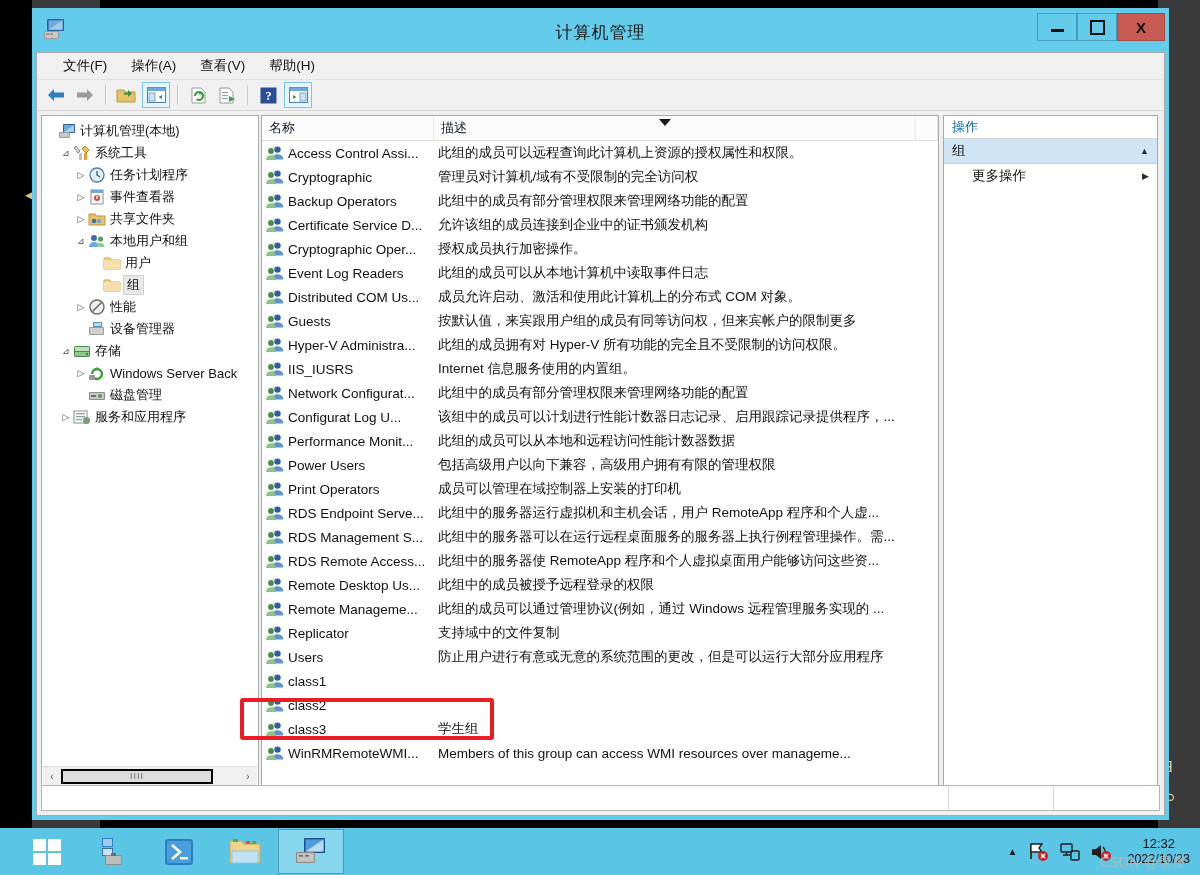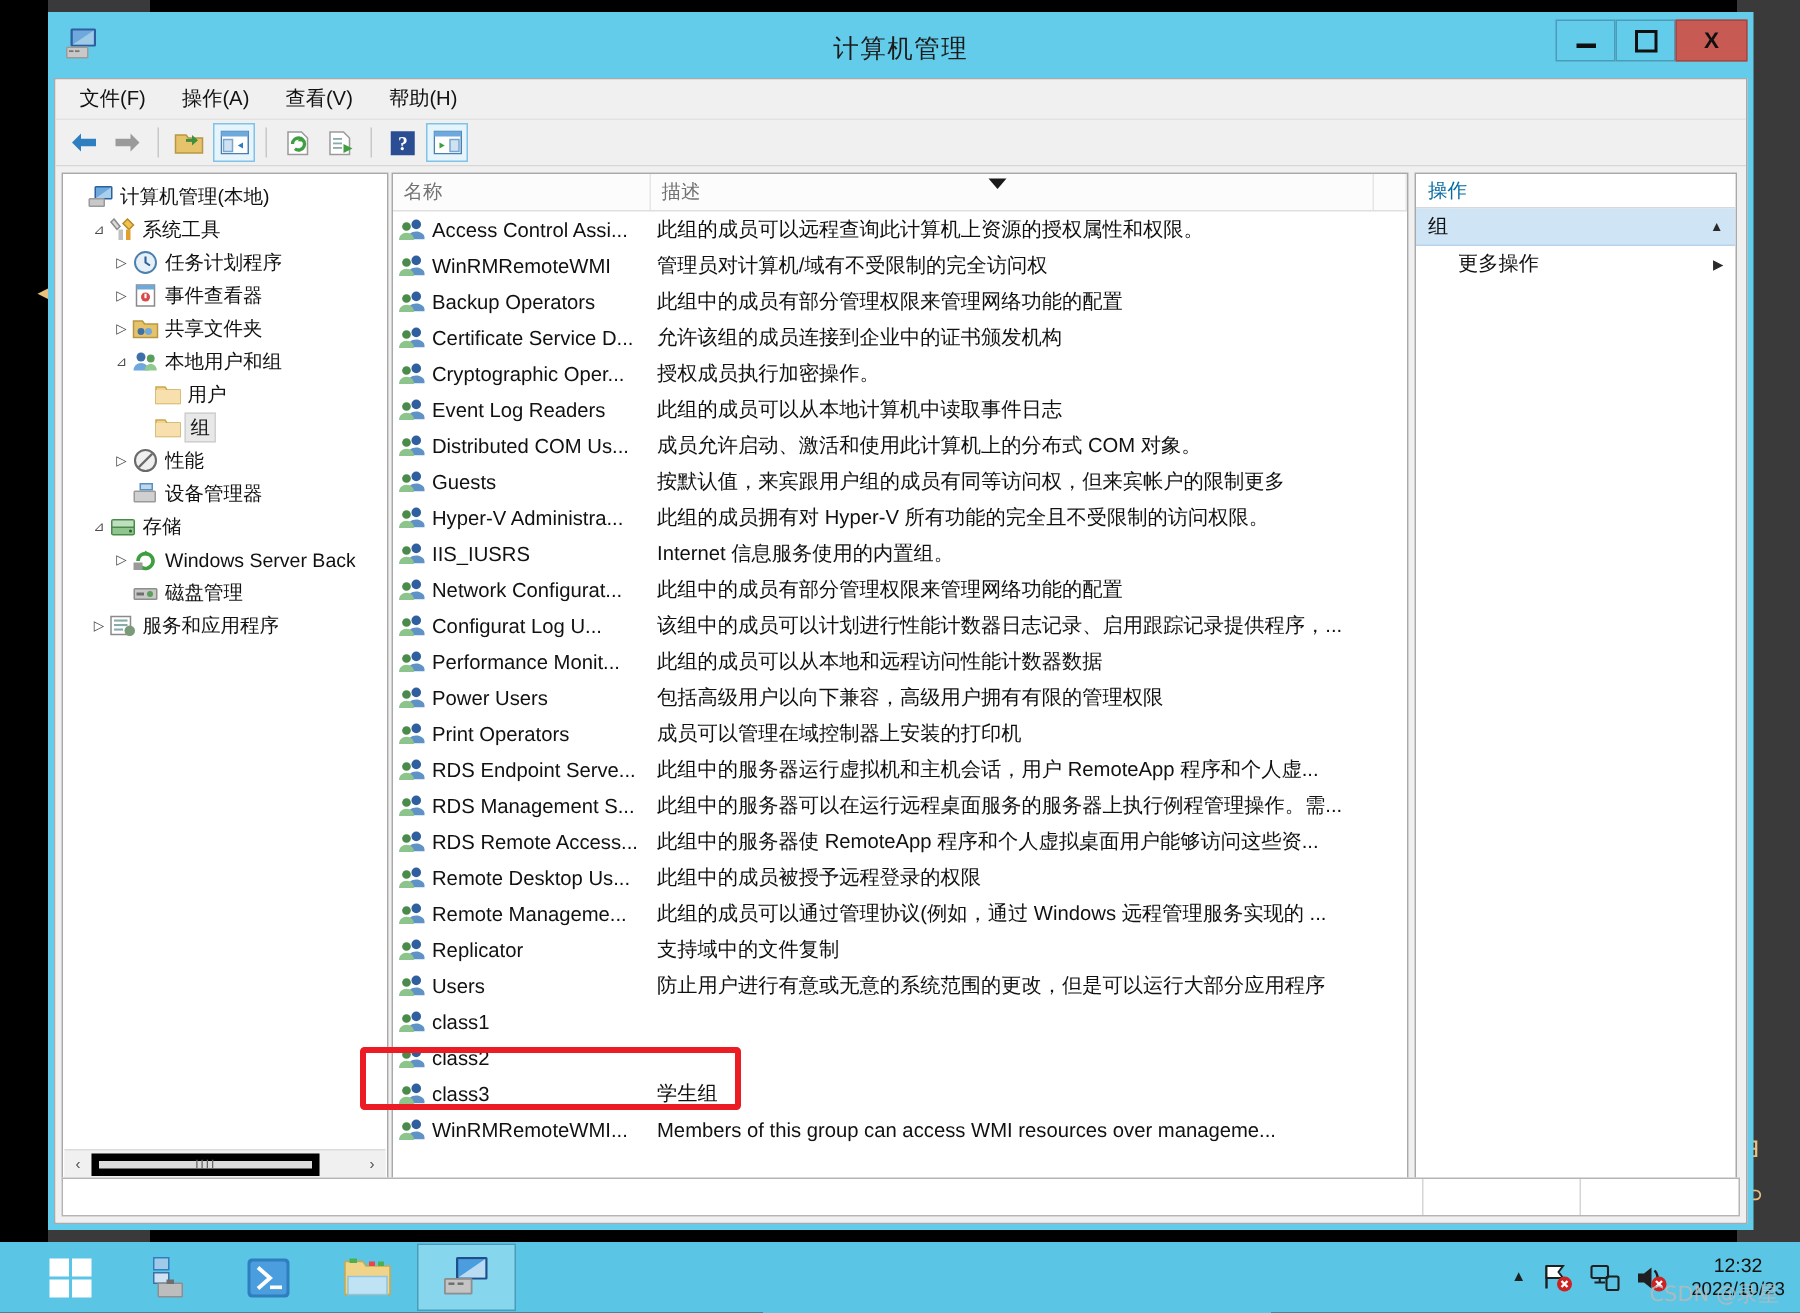--- a/index.html
+++ b/index.html
@@ -37,21 +37,21 @@
       border:1px solid #4a9cb8;box-sizing:border-box;background:#63ccea;cursor:default;}
   .wb.close{background:#c75b54;border-color:#a14a44;width:48px;}
   .wb-glyph{font-size:15px;color:#101010;font-weight:bold;line-height:1;}
   .wb .bar{width:13px;height:3px;background:#101010;margin-top:6px;}
   .wb .sq{width:11px;height:11px;border:2px solid #101010;}
 
   
   #client{position:absolute;left:4px;top:44px;width:1129px;height:764px;background:#f0f0f0;
           border:1px solid #a9a9a9;box-sizing:border-box;}
   #menubar{height:26px;background:#f0f0f0;border-bottom:1px solid #e2e2e2;
-           display:flex;align-items:center;padding-left:5px;gap:2px;}
+           display:flex;align-items:center;padding-left:15px;gap:2px;}
   .menu-item{padding:3px 11px;font-size:13.5px;color:#111;cursor:default;}
 
   #toolbar{height:30px;background:#f0f0f0;display:flex;align-items:center;padding-left:6px;gap:3px;
            border-bottom:1px solid #d7d7d7;}
   .tb-btn{width:26px;height:24px;display:flex;align-items:center;justify-content:center;cursor:default;}
   .tb-btn.framed{border:1px solid #7fc3e8;background:#e6f4fb;}
   .tb-sep{width:1px;height:20px;background:#c8c8c8;margin:0 4px;}
 
   
   #panes{position:absolute;left:0;top:58px;right:0;bottom:0;background:#f0f0f0;}
@@ -65,26 +65,26 @@
   .tnode{display:flex;align-items:center;height:22px;padding-left:2px;cursor:default;}
   .tnode .exp{width:14px;text-align:center;color:#4b4b4b;font-size:9px;flex:0 0 14px;}
   .tnode .tico{width:18px;height:16px;margin-right:4px;flex:0 0 18px;}
   .tnode .tlbl{overflow:hidden;}
   .tnode.sel .tlbl{background:#e8e8e8;border:1px solid #d0d0d0;padding:0 3px;margin-left:-2px;}
   
   #tree-hsb{position:absolute;left:1px;bottom:1px;width:214px;height:18px;background:#f0f0f0;
             border-top:1px solid #dcdcdc;display:flex;align-items:center;}
   .sb-arrow{width:18px;height:17px;display:flex;align-items:center;justify-content:center;
             font-size:10px;color:#505050;background:#f0f0f0;}
-  #tree-thumb{height:15px;background:#dcdcdc;border:5px solid #000000;box-sizing:border-box;
+  #tree-thumb{height:15px;background:#dcdcdc;border:2px solid #000000;box-sizing:border-box;
               display:flex;align-items:center;justify-content:center;font-size:9px;color:#666;letter-spacing:1px;}
 
   
   #list-head{display:flex;height:24px;background:#fcfcfc;border-bottom:1px solid #e0e0e0;
-             font-size:13px;color:#737373;}
+             font-size:13px;color:#0f172a;}
   .lh{display:flex;align-items:center;padding-left:7px;border-right:1px solid #e6e6e6;box-sizing:border-box;position:relative;cursor:default;}
   #lh-name{width:172px;}
   #lh-desc{width:482px;}
   #lh-pad{flex:1;}
   #sort-ind{position:absolute;left:225px;top:3px;width:0;height:0;
             border-left:6px solid transparent;border-right:6px solid transparent;border-top:7px solid #1a1a1a;}
   #list-rows{height:646px;overflow:hidden;}
   .lrow{display:flex;align-items:center;height:24px;font-size:13.5px;color:#111;cursor:default;}
   .lrow .gico{width:17px;height:16px;margin:0 5px 0 4px;flex:0 0 17px;}
   .lrow .nm{width:150px;overflow:hidden;white-space:nowrap;}
@@ -396,21 +396,21 @@
                 <span class="nm">Access Control Assi...</span>
                 <span class="ds">此组的成员可以远程查询此计算机上资源的授权属性和权限。</span>
               </div>
               <div class="lrow">
                 <svg viewBox="0 0 17 16" class="gico">
                   <circle cx="11.5" cy="4.6" r="3.2" fill="#2f5f9e"></circle>
                   <path d="M5.5 14.5c0-3 2.7-5.2 6-5.2s6 2.2 6 5.2z" fill="#5f93c8"></path>
                   <circle cx="5" cy="6" r="2.9" fill="#4a8a4a"></circle>
                   <path d="M0 15c0-2.8 2.2-4.8 5-4.8s5 2 5 4.8z" fill="#8cc48c"></path>
                 </svg>
-                <span class="nm">WinRMRemoteWMI</span>
+                <span class="nm">Cryptographic</span>
                 <span class="ds">管理员对计算机/域有不受限制的完全访问权</span>
               </div>
               <div class="lrow">
                 <svg viewBox="0 0 17 16" class="gico">
                   <circle cx="11.5" cy="4.6" r="3.2" fill="#2f5f9e"></circle>
                   <path d="M5.5 14.5c0-3 2.7-5.2 6-5.2s6 2.2 6 5.2z" fill="#5f93c8"></path>
                   <circle cx="5" cy="6" r="2.9" fill="#4a8a4a"></circle>
                   <path d="M0 15c0-2.8 2.2-4.8 5-4.8s5 2 5 4.8z" fill="#8cc48c"></path>
                 </svg>
                 <span class="nm">Backup Operators</span>

